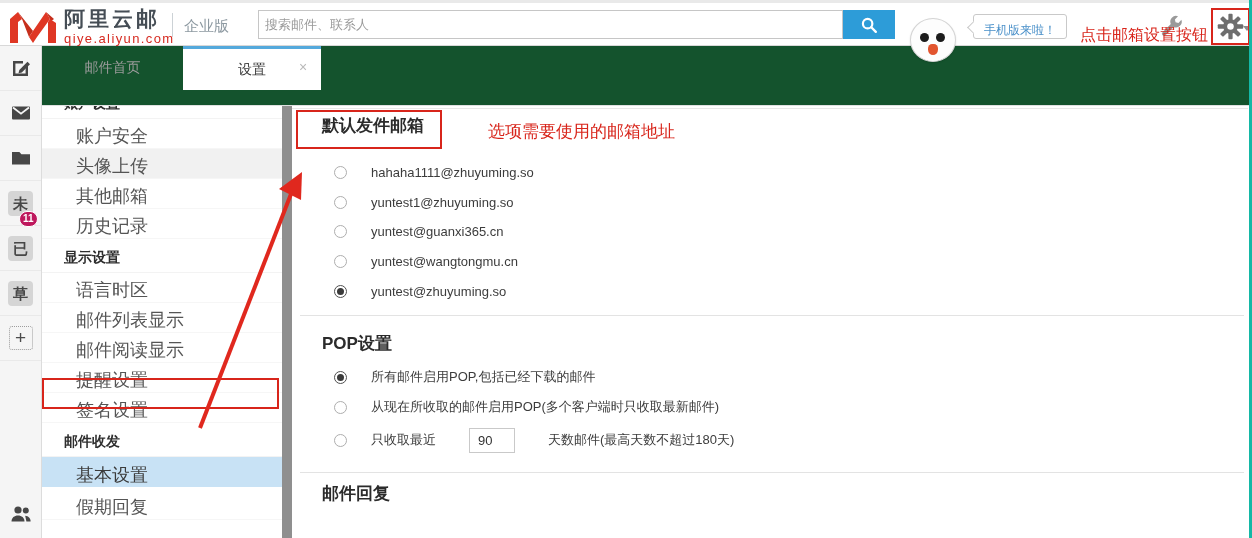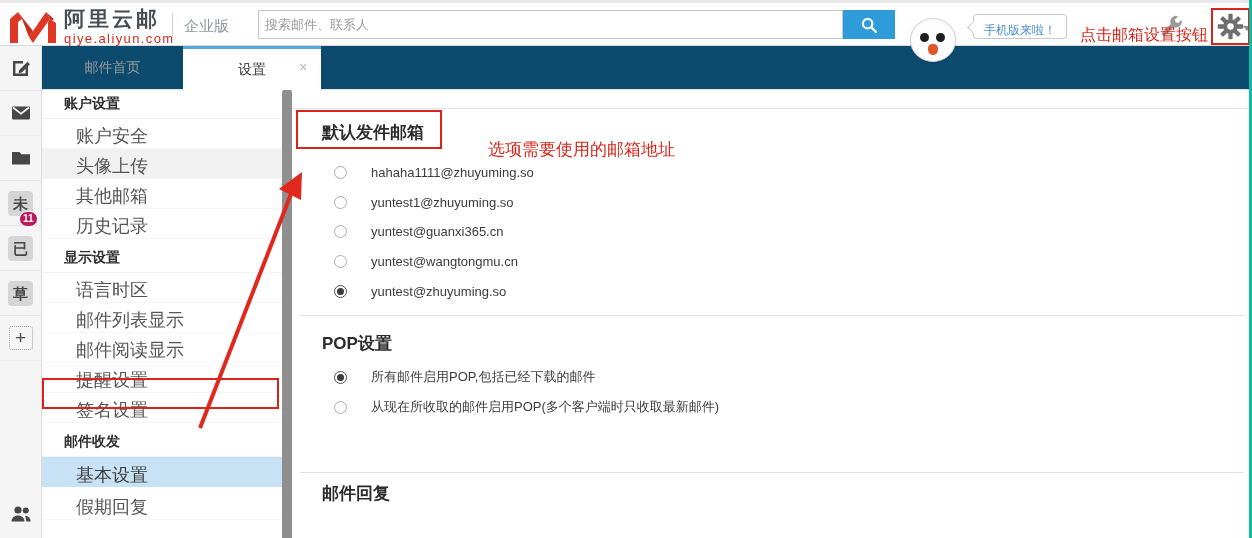--- a/index.html
+++ b/index.html
@@ -58,22 +58,22 @@
   .gear-redbox {
     position: absolute; left: 1211px; top: 5px; width: 39px; height: 37px;
     border: 2px solid #d8251b; z-index: 40; pointer-events: none;
   }
   .header-note {
     position: absolute; left: 1080px; top: 22px; z-index: 41; font-size: 16px;
     color: #d8251b; white-space: nowrap; pointer-events: none;
   }
   
   .tabbar {
-    position: absolute; left: 42px; top: 46px; width: 1210px; height: 44px;
-    background: #0c4a6e; border-bottom: 1px solid #dfe1e1; z-index: 5;
+    position: absolute; left: 42px; top: 46px; width: 1210px; height: 60px;
+    background: #14532d; border-bottom: 1px solid #dfe1e1; z-index: 5;
   }
   .tab-home {
     position: absolute; left: 0; top: 0; width: 141px; height: 43px;
     text-align: center; line-height: 43px; font-size: 14px; color: #9b9b9b; cursor: pointer;
   }
   .tab-settings {
     position: absolute; left: 141px; top: 0; width: 138px; height: 44px;
     background: #fff; border-top: 3px solid #54a9dc; z-index: 6;
     text-align: center; line-height: 40px; font-size: 14px; color: #3b3b3b; cursor: pointer;
   }
@@ -129,21 +129,21 @@
     background: #8f8f8f; border-radius: 6px; z-index: 7; cursor: pointer;
   }
   
   .content { position: absolute; left: 292px; top: 90px; width: 960px; height: 448px; background: #fff; }
   .content-topline { position: absolute; left: 0; top: 18px; width: 956px; border-top: 1px solid #e7e7e7; }
   .sec-title { position: absolute; left: 30px; font-size: 17px; font-weight: bold; color: #2b2b2b; }
   .title-redbox {
     position: absolute; left: 4px; top: 20px; width: 146px; height: 39px;
     border: 2px solid #d8251b; z-index: 40; pointer-events: none;
   }
-  .sender-note { position: absolute; left: 196px; top: 48px; font-size: 17px; color: #d8251b; white-space: nowrap; }
+  .sender-note { position: absolute; left: 196px; top: 30px; font-size: 17px; color: #d8251b; white-space: nowrap; }
   .radio-row { position: absolute; left: 42px; height: 20px; display: flex; align-items: center; gap: 24px; }
   .radio {
     flex: none; width: 13px; height: 13px; border: 1px solid #aeaeae; border-radius: 50%;
     background: #fff; position: relative; cursor: pointer;
   }
   .radio.sel { border-color: #4f4f4f; }
   .radio.sel::after {
     content: ""; position: absolute; left: 2px; top: 2px; width: 7px; height: 7px;
     border-radius: 50%; background: #3a3a3a;
   }
@@ -315,21 +315,21 @@
     <div class="nav-item">
         <span>假期回复</span>
       </div>
     <div class="nav-redbox"></div>
     <div class="nav-scrollbar"></div>
   </div>
 
   <div class="content">
     <div class="content-topline"></div>
 
-    <div class="sec-title" style="top:31px">默认发件邮箱</div>
+    <div class="sec-title" style="top:24px">默认发件邮箱</div>
     <div class="title-redbox"></div>
     <div class="sender-note">选项需要使用的邮箱地址</div>
 
     <div class="radio-row" style="top:72px">
       <span class="radio"></span>
       <span class="radio-label">hahaha1111@zhuyuming.so</span>
     </div>
     <div class="radio-row" style="top:102px">
       <span class="radio"></span>
       <span class="radio-label">yuntest1@zhuyuming.so</span>
@@ -351,20 +351,26 @@
 
     <div class="sec-title" style="top:242px">POP设置</div>
     <div class="radio-row" style="top:277px">
       <span class="radio sel"></span>
       <span class="radio-label">所有邮件启用POP,包括已经下载的邮件</span>
     </div>
     <div class="radio-row" style="top:307px">
       <span class="radio"></span>
       <span class="radio-label">从现在所收取的邮件启用POP(多个客户端时只收取最新邮件)</span>
     </div>
+    <div class="radio-row" style="top:337px;height:26px">
+      <span class="radio"></span>
+      <span class="radio-label">只收取最近</span>
+      <input class="days-input" type="text" value="90" style="">
+      <span class="radio-label">天数邮件(最高天数不超过180天)</span>
+    </div>
 
     <div class="hdivider" style="top:382px"></div>
 
     <div class="sec-title" style="top:392px">邮件回复</div>
   </div>
 
   <svg class="arrow-overlay" width="1252" height="538" viewBox="0 0 1252 538">
     <line x1="200" y1="428" x2="291" y2="194" stroke="#e0281e" stroke-width="4"></line>
     <polygon points="302,172 301,200 279,189" fill="#e0281e"></polygon>
   </svg>

